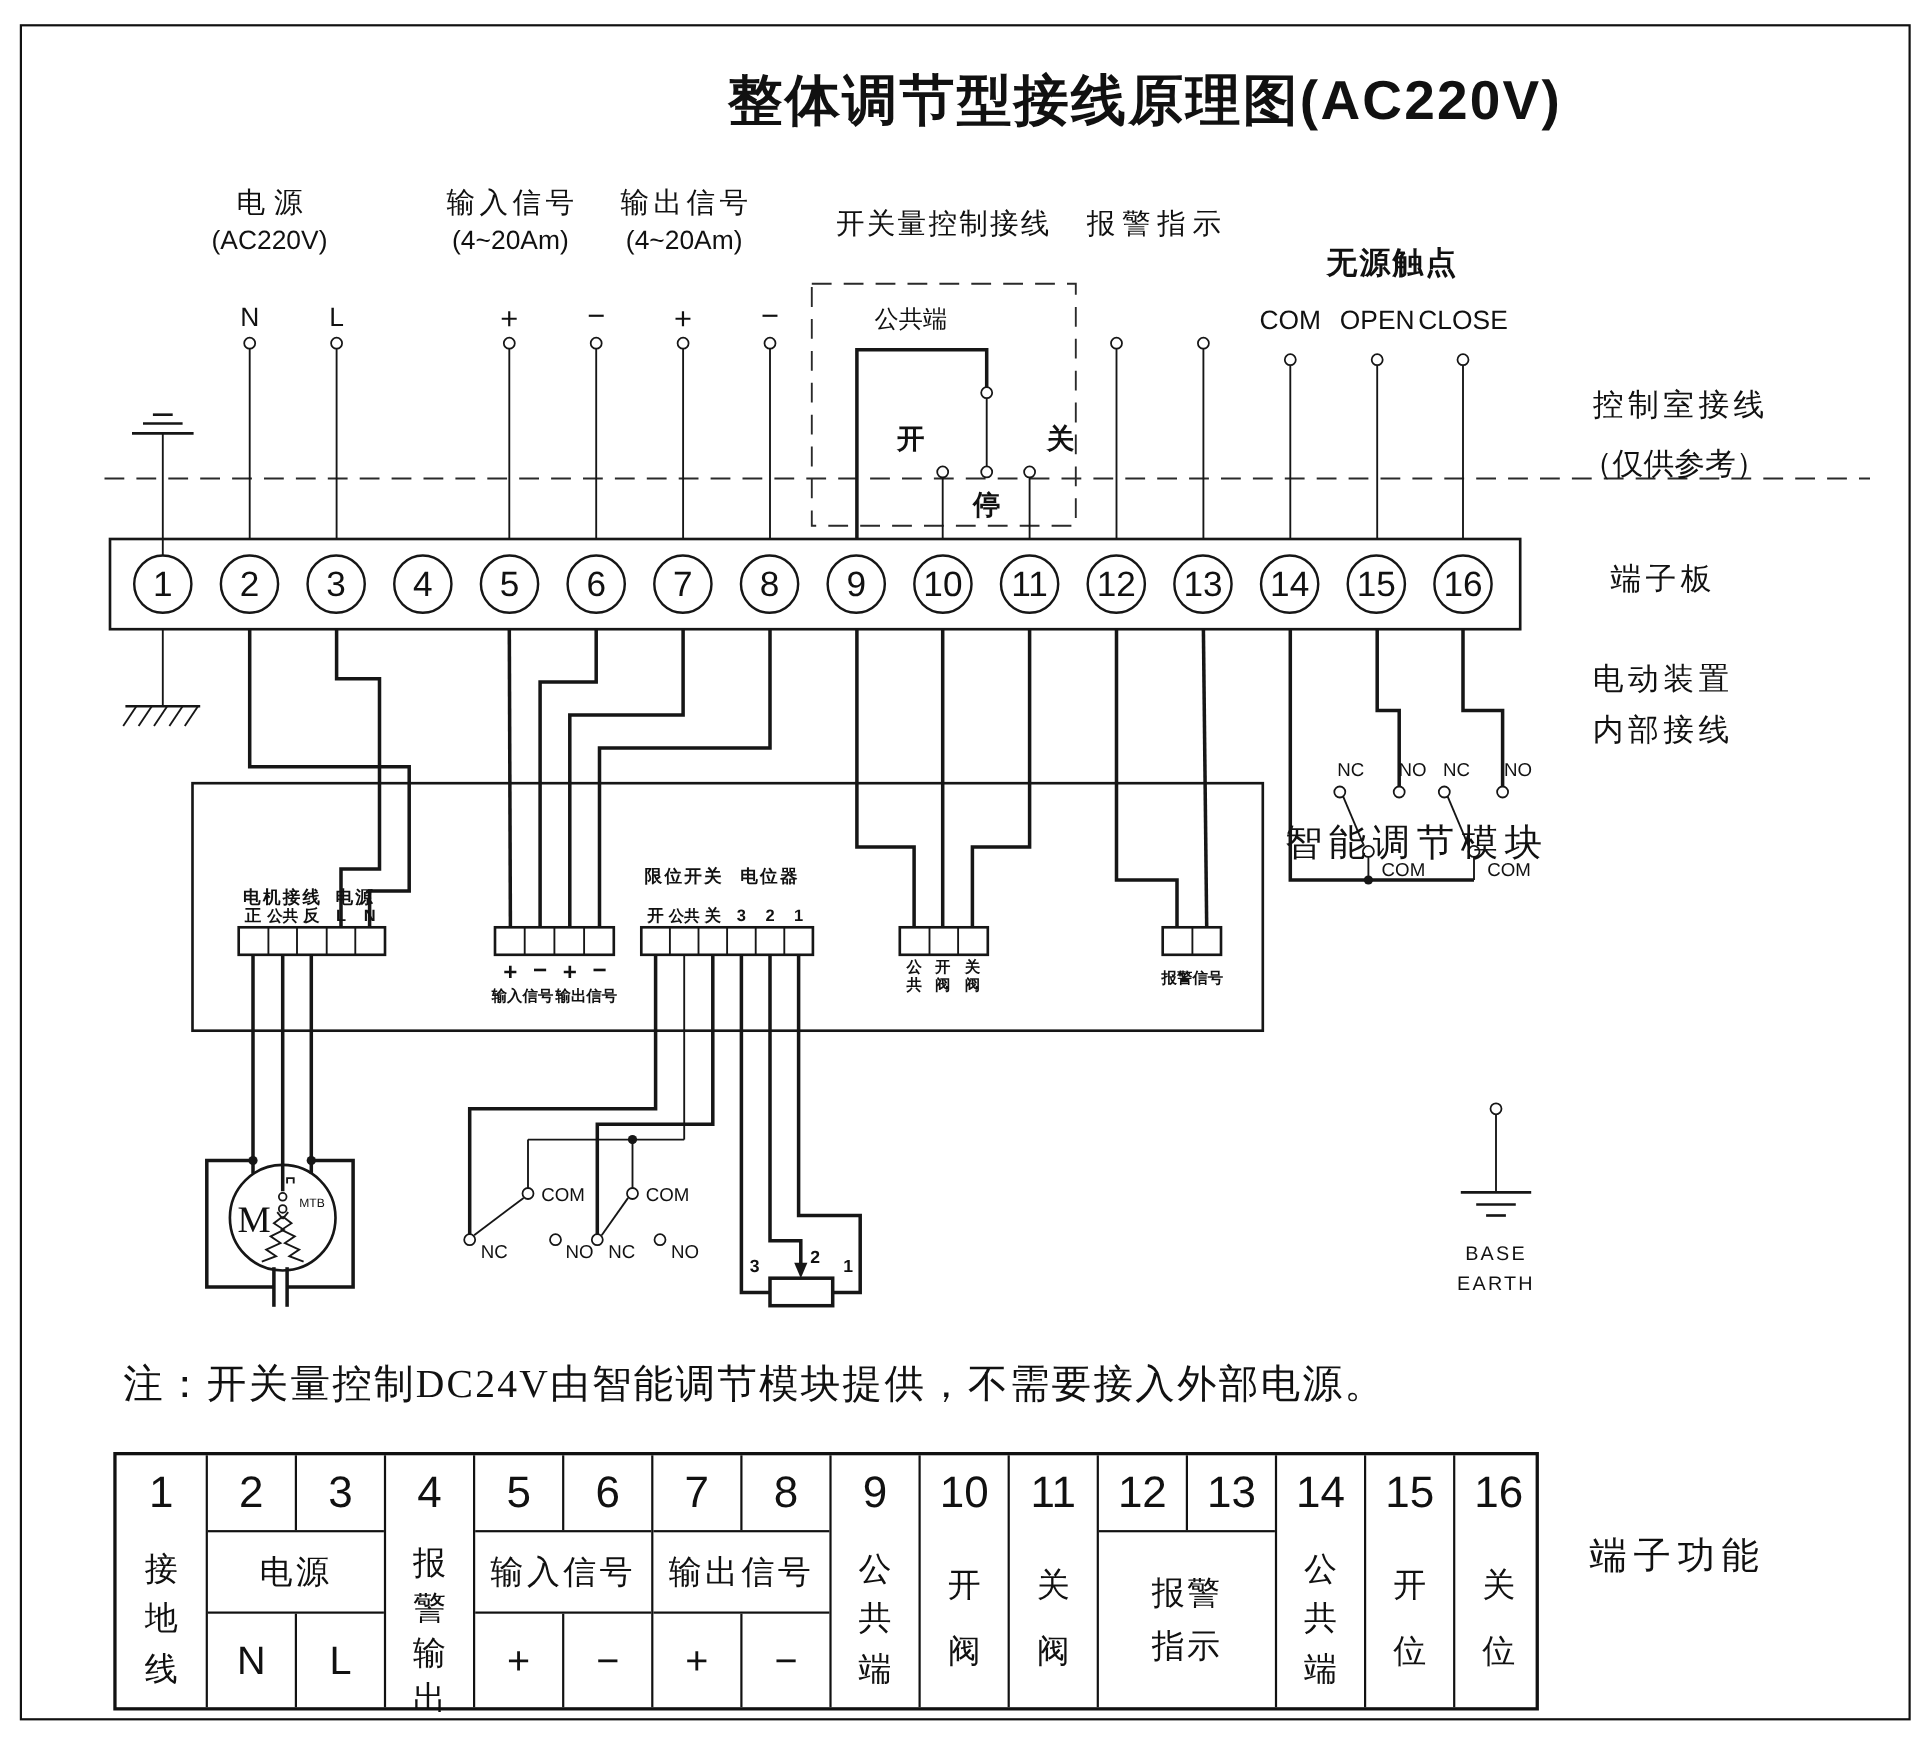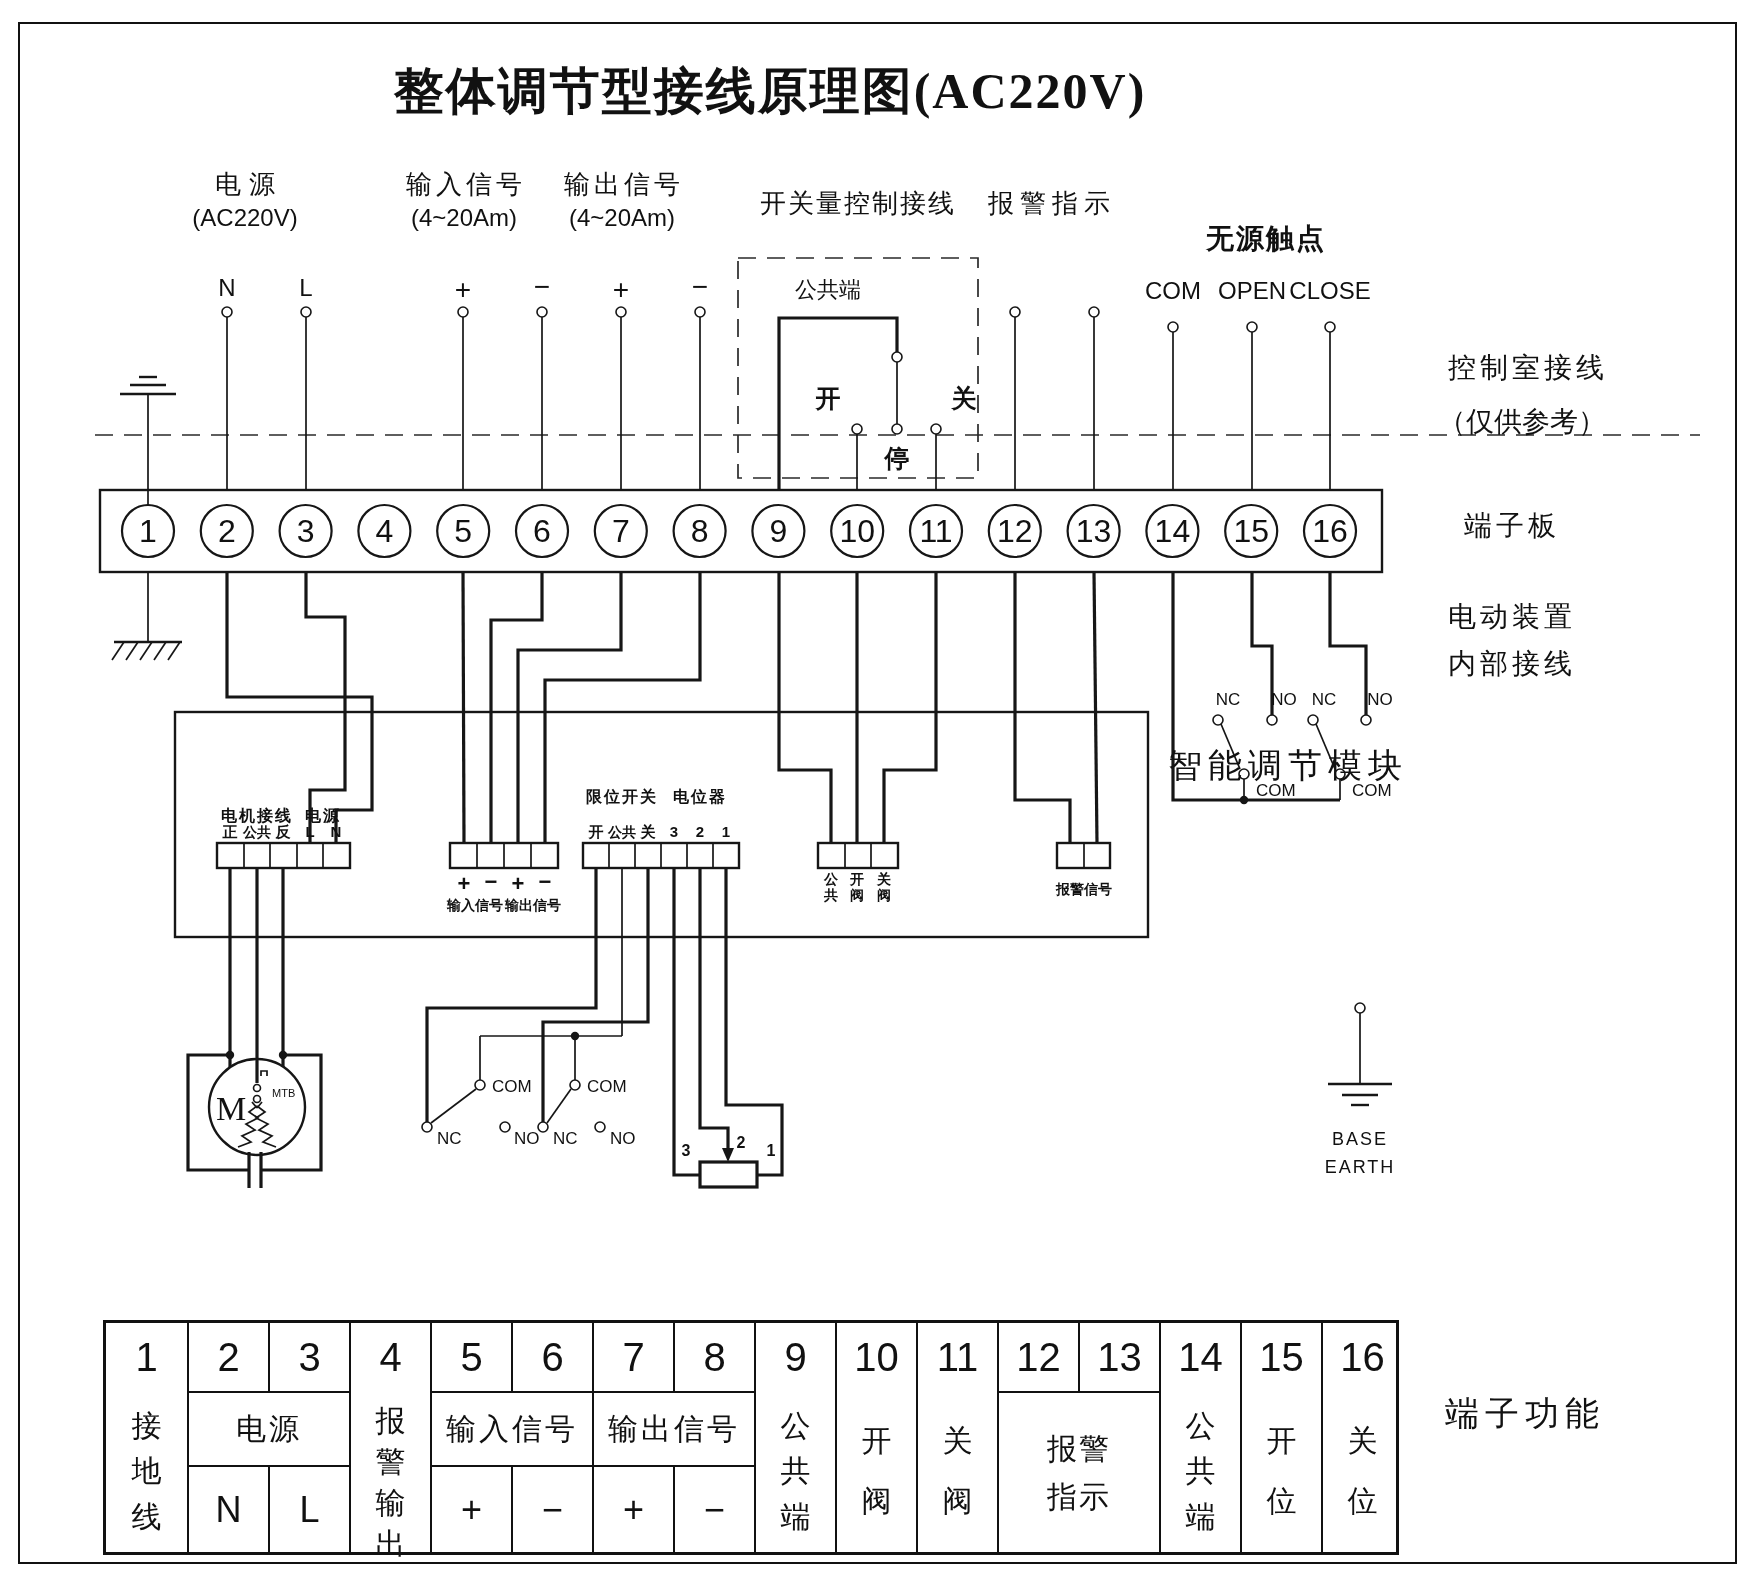--- a/index.html
+++ b/index.html
@@ -1,20 +1,20 @@
 <!DOCTYPE html>
 <html><head>
 <meta charset="utf-8">
 <style>
   html,body{margin:0;padding:0;background:#fff;}
   #stage{position:relative;width:1755px;height:1584px;background:#fff;overflow:hidden;
          font-family:"Liberation Sans","DejaVu Sans",sans-serif;color:#111;}
   #frame{position:absolute;left:18px;top:22px;width:1715px;height:1538px;border:2.5px solid #111;}
-  #title{position:absolute;left:120px;top:58px;width:1300px;text-align:center;
-         font-family:Liberation Serif, serif;font-size:50px;font-weight:700;letter-spacing:2px;}
+  #title{position:absolute;left:120px;top:58px;width:1300px;text-align:right;
+         font-family:Liberation Sans, sans-serif;font-size:50px;font-weight:700;letter-spacing:2px;}
   #note{position:absolute;left:112px;top:1234px;font-family:"Liberation Serif","DejaVu Serif",serif;
         font-size:36px;letter-spacing:2px;}
   svg{position:absolute;left:0;top:0;}
   .w3{stroke:#161616;stroke-width:3.2;fill:none;stroke-linejoin:miter;}
   .w2{stroke:#161616;stroke-width:2.4;fill:none;}
   .w1{stroke:#161616;stroke-width:1.7;fill:none;}
   .dash{stroke:#2a2a2a;stroke-width:1.7;fill:none;stroke-dasharray:18 11;}
   .term{fill:#fff;stroke:#161616;stroke-width:2.2;}
   .node{fill:#fff;stroke:#161616;stroke-width:1.6;}
   .dot{fill:#161616;stroke:none;}
@@ -44,20 +44,21 @@
   .tmerged span{display:inline-block;width:72px;line-height:1.6;letter-spacing:2px;}
   .tvert{flex:1;display:flex;flex-direction:column;align-items:center;justify-content:space-evenly;
          font-size:30px;padding:10px 0;}
 </style>
 </head>
 <body>
 
 <div id="stage">
   <div id="frame"></div>
   <div id="title">整体调节型接线原理图(AC220V)</div>
+  <div id="note">注：开关量控制DC24V由智能调节模块提供，不需要接入外部电源。</div>
 
   <svg width="1755" height="1584" viewBox="0 0 1755 1584">
 
     <g>
       <line class="dash" x1="95" y1="435" x2="1700" y2="435"></line>
       <rect class="dash" x="738" y="258" width="240" height="220"></rect>
     </g>
 
     <g>
       <line class="w2" x1="120" y1="394" x2="176" y2="394"></line>

